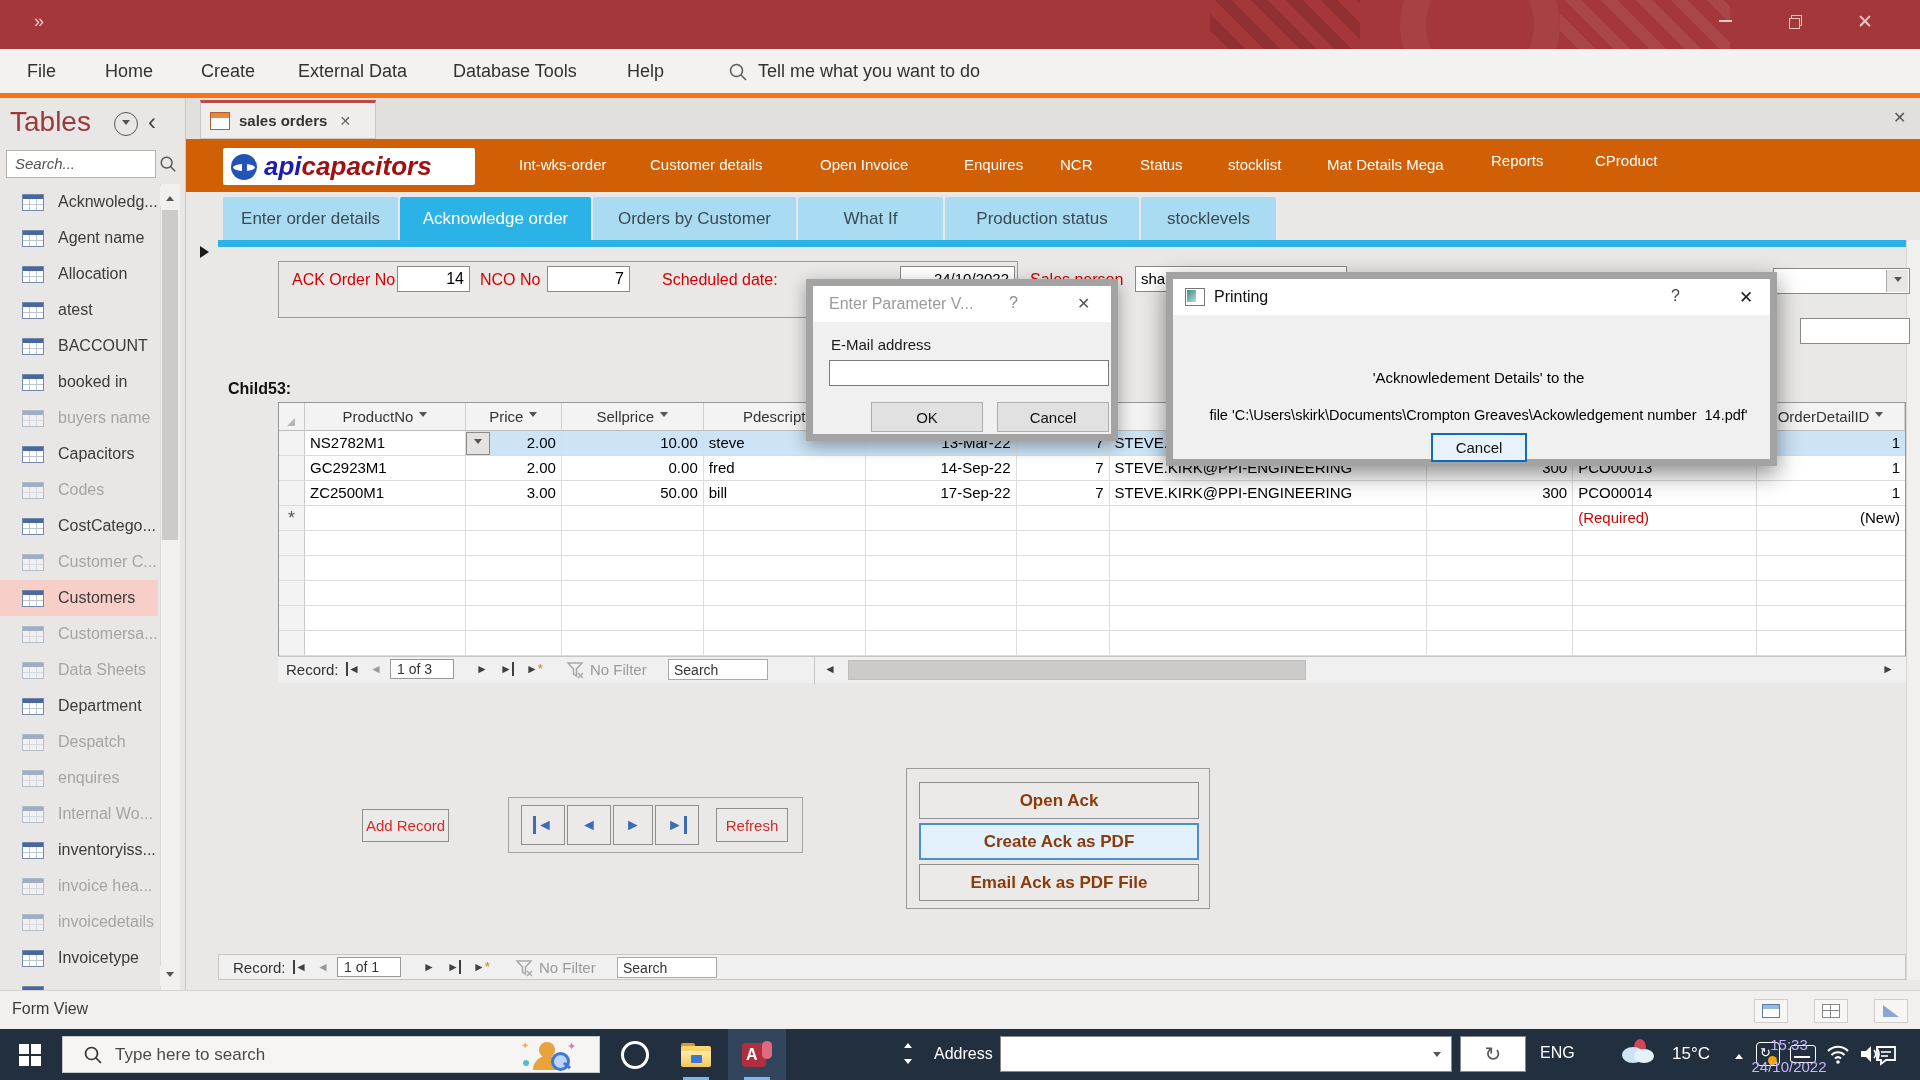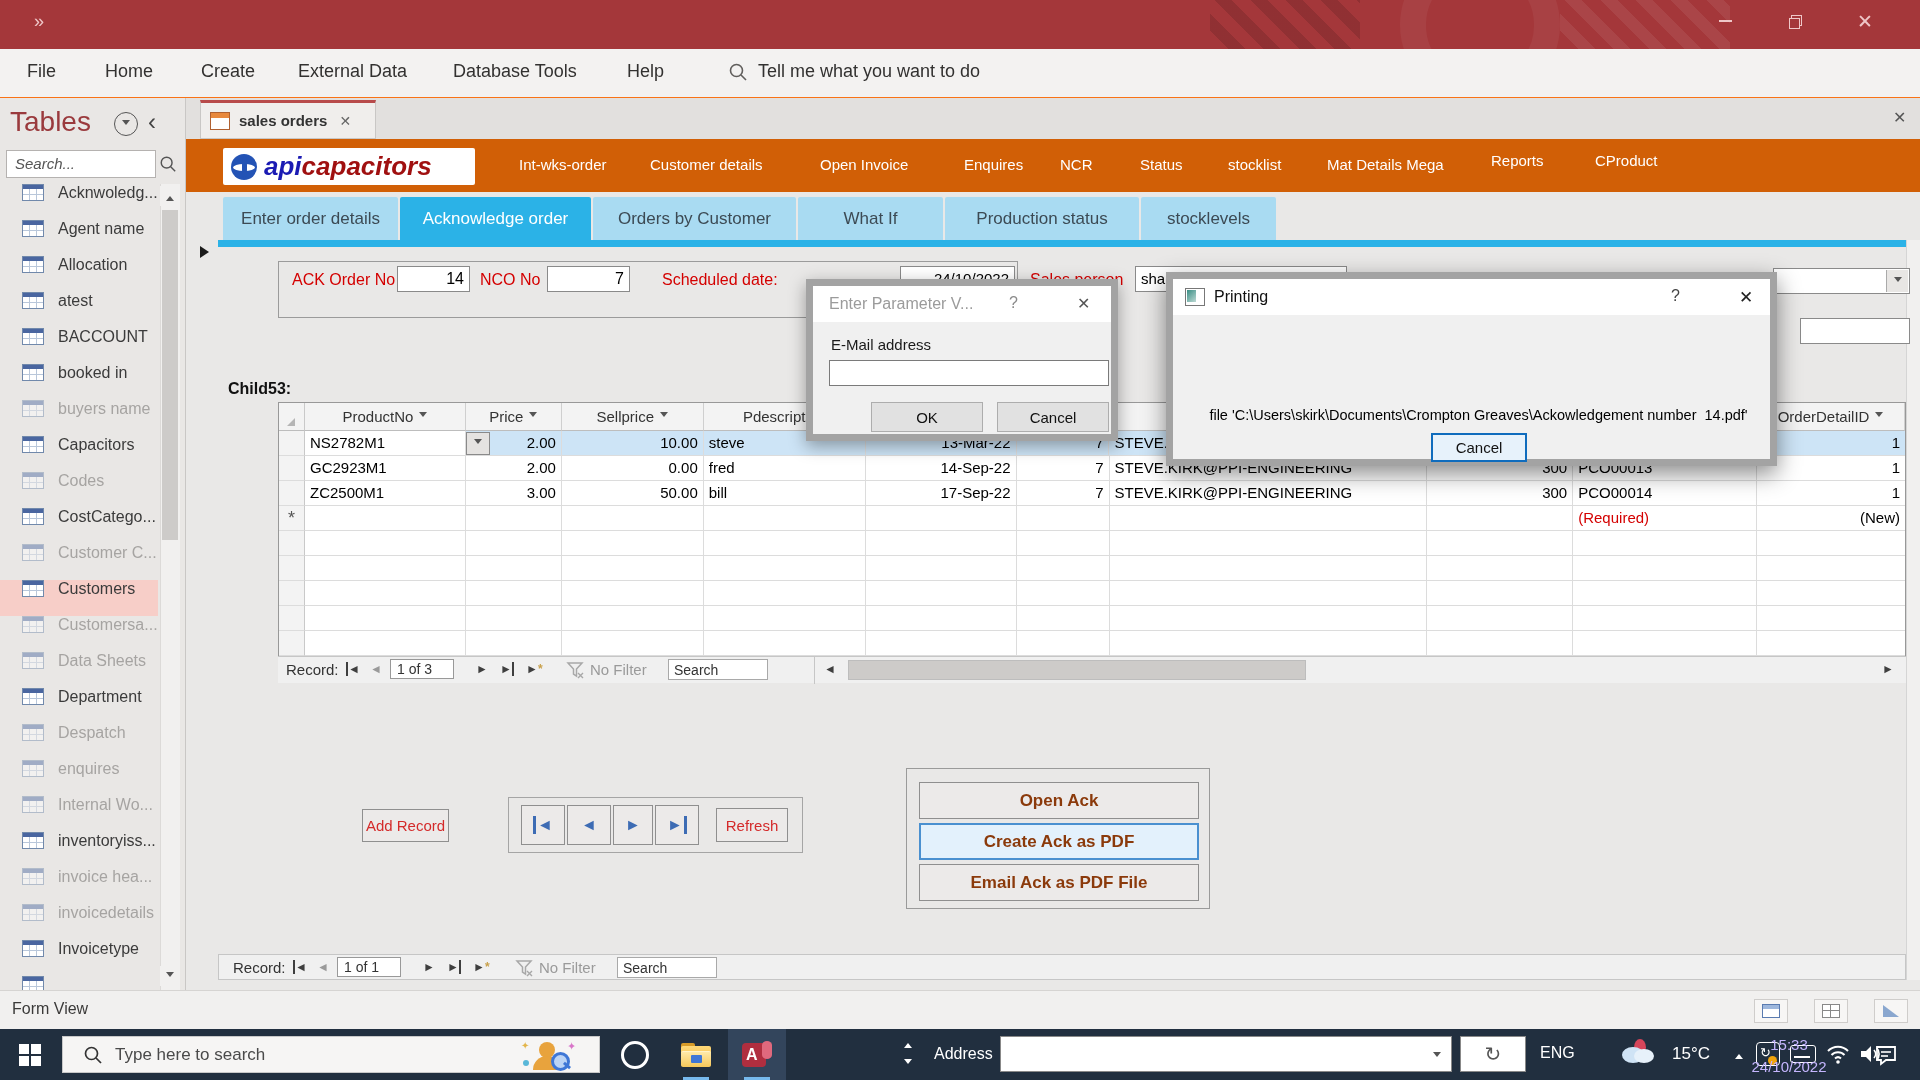--- a/index.html
+++ b/index.html
@@ -9,25 +9,25 @@
   .nowrap{white-space:nowrap;overflow:hidden}
   .ws-pre{white-space:pre}
   
   .tri-d{display:inline-block;width:0;height:0;border:4px solid transparent;border-top:5px solid #555;vertical-align:middle}
   .tri-u{display:inline-block;width:0;height:0;border:4px solid transparent;border-bottom:5px solid #555}
   .tri-r{width:0;height:0;border:6px solid transparent;border-left:9px solid #1b1b1b}
   
   #titlebar{left:0;top:0;width:1920px;height:49px;background:#a4373a;color:#efc7c8}
   .winbtn{width:46px;height:34px;top:4px;display:flex;align-items:center;justify-content:center;color:#efc7c8;font-size:17px}
   
-  #menubar{left:0;top:49px;width:1920px;height:49px;background:#f3f2f1;border-bottom:1px solid #f97316;color:#323130;font-size:18px}
+  #menubar{left:0;top:49px;width:1920px;height:49px;background:#f3f2f1;border-bottom:5px solid #f97316;color:#323130;font-size:18px}
   .menu-item{top:12px;color:#323130}
   
   #sidebar{left:0;top:98px;width:186px;height:892px;background:#e9e7e5;border-right:1px solid #c9c7c5;overflow:hidden}
-  .nav-item{left:0;width:158px;height:36px;display:flex;align-items:flex-start}
+  .nav-item{left:0;width:158px;height:36px;display:flex;align-items:center}
   .nav-item .lbl{margin-left:14px;font-size:16px;color:#3b3b3b;white-space:nowrap;overflow:hidden}
   .nav-item.dim .lbl{color:#a6a4a2}
   .nav-item.sel{background:#f7cec8}
   .tbl-icon{width:20px;height:15px;margin-left:22px;flex:0 0 auto;border:1px solid #7189ab;background-color:#fff;
     background-image:linear-gradient(#4a66a0,#4a66a0),linear-gradient(#b9c7da,#b9c7da),linear-gradient(#b9c7da,#b9c7da),linear-gradient(#b9c7da,#b9c7da);
     background-repeat:no-repeat;background-size:100% 4px,1px 100%,1px 100%,100% 1px;background-position:0 0,6px 0,13px 0,0 9px}
   .nav-item.dim .tbl-icon{opacity:.45}
   
   #tabstrip{left:186px;top:98px;width:1734px;height:41px;background:#e2e0de}
   
@@ -640,19 +640,20 @@
 
   <div class="a dialog" style="left:1166px;top:272px;width:611px;height:194px;box-shadow:0 8px 22px rgba(0,0,0,.45)">
     <div class="dlg-title">
       <span style="position:relative;width:18px;height:16px;margin-left:12px;border:1px solid #777;background:#fff">
           <span style="position:absolute;left:1px;top:1px;width:9px;height:12px;background:linear-gradient(135deg,#3a8e84,#bcd9d4)"></span>
         </span>
       <span style="margin-left:9px;font-size:16px;color:#111">Printing</span>
       <span class="a" style="left:498px;top:8px;font-size:16px;color:#444">?</span>
       <span class="a" style="left:566px;top:8px;font-size:17px;color:#222">✕</span>
     </div>
+    <div class="a" style="left:0;top:90px;width:611px;text-align:center;font-size:15px;color:#000">'Acknowledement Details' to the</div>
     <div class="a ws-pre" style="left:0;top:128px;width:611px;text-align:center;font-size:14.5px;color:#000">file 'C:\Users\skirk\Documents\Crompton Greaves\Ackowledgement number  14.pdf'</div>
     <div class="a dlg-btn" style="left:258px;top:154px;width:96px;height:29px;background:#e7f2fb;border:2px solid #0f6cbd">
         <span>Cancel</span>
       </div>
   </div>
 
 </div>
 
 </body></html>

